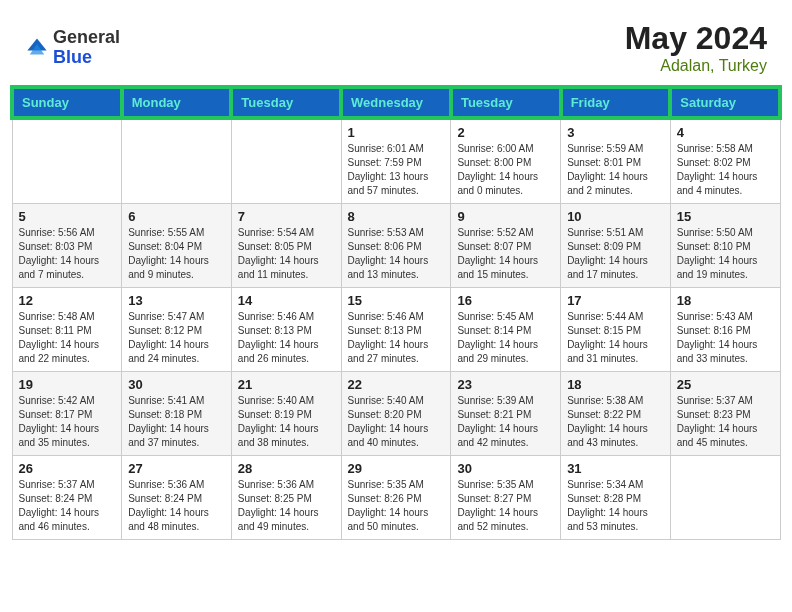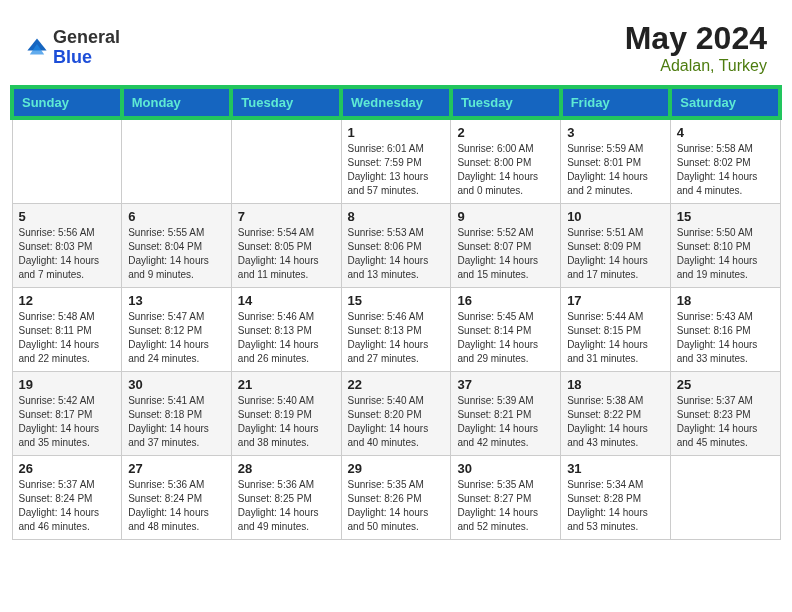--- a/index.html
+++ b/index.html
@@ -212,21 +212,21 @@
         </td>
         <td>
           <div class="day-num">21</div>
           <div class="day-info">Sunrise: 5:40 AM<br>Sunset: 8:19 PM<br>Daylight: 14 hours<br>and 38 minutes.</div>
         </td>
         <td>
           <div class="day-num">22</div>
           <div class="day-info">Sunrise: 5:40 AM<br>Sunset: 8:20 PM<br>Daylight: 14 hours<br>and 40 minutes.</div>
         </td>
         <td>
-          <div class="day-num">37</div>
+          <div class="day-num">23</div>
           <div class="day-info">Sunrise: 5:39 AM<br>Sunset: 8:21 PM<br>Daylight: 14 hours<br>and 42 minutes.</div>
         </td>
         <td>
           <div class="day-num">18</div>
           <div class="day-info">Sunrise: 5:38 AM<br>Sunset: 8:22 PM<br>Daylight: 14 hours<br>and 43 minutes.</div>
         </td>
         <td>
           <div class="day-num">25</div>
           <div class="day-info">Sunrise: 5:37 AM<br>Sunset: 8:23 PM<br>Daylight: 14 hours<br>and 45 minutes.</div>
         </td>

